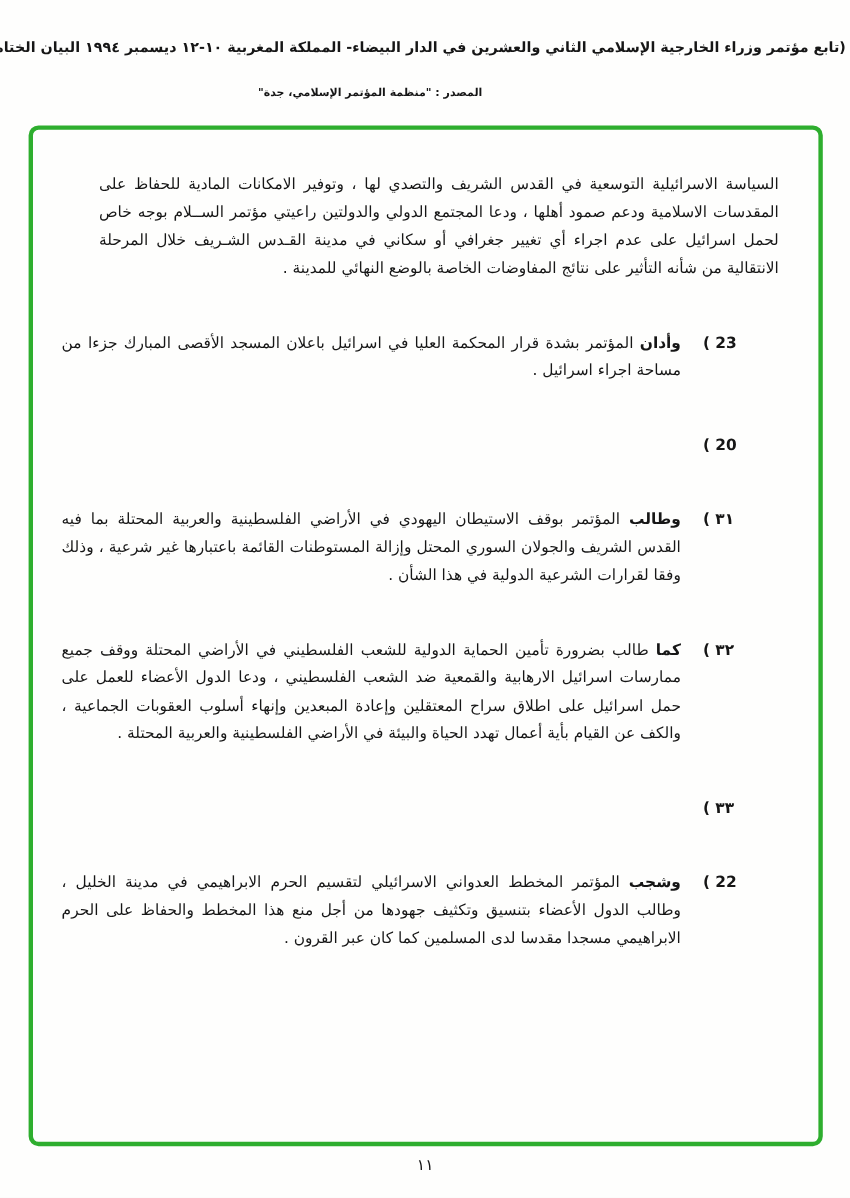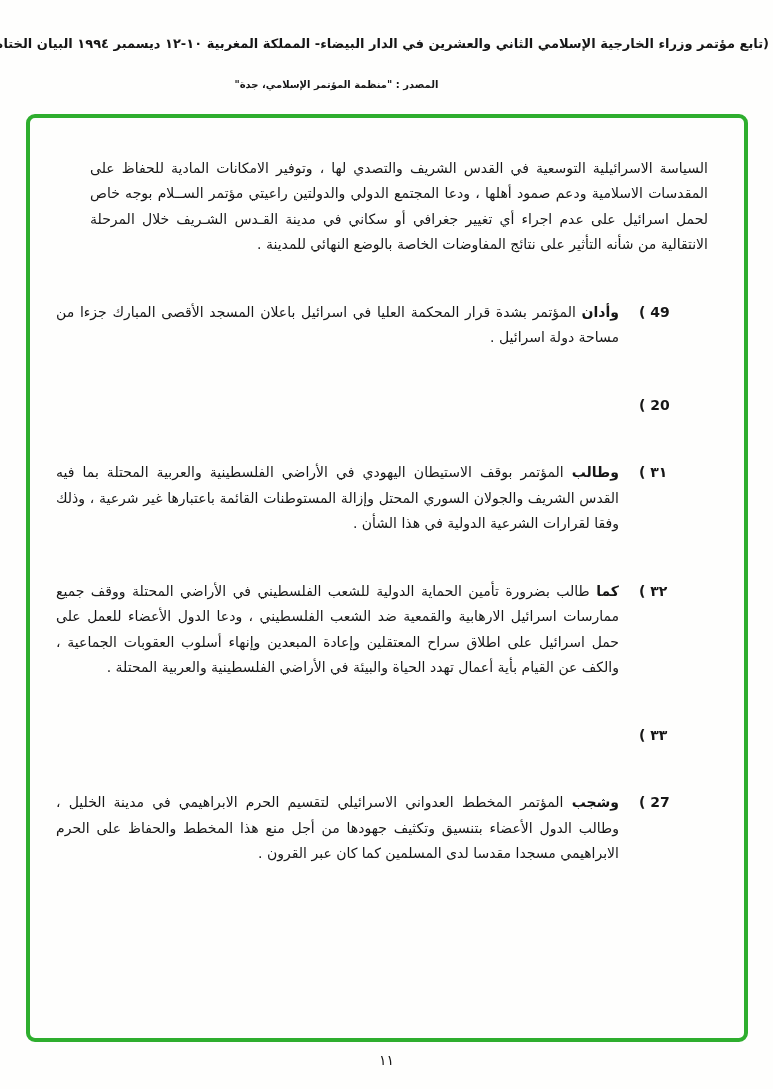--- a/index.html
+++ b/index.html
@@ -94,22 +94,22 @@
   <div class="doc-title">(تابع مؤتمر وزراء الخارجية الإسلامي الثاني والعشرين في الدار البيضاء- المملكة المغربية ١٠-١٢ ديسمبر ١٩٩٤ البيان الختامي</div>
 
   <div class="doc-source">المصدر : "منظمة المؤتمر الإسلامي، جدة"</div>
 
   <div class="green-box">
     <div class="content">
 
       <p class="continuation">السياسة الاسرائيلية التوسعية في القدس الشريف والتصدي لها ، وتوفير الامكانات المادية للحفاظ على المقدسات الاسلامية ودعم صمود أهلها ، ودعا المجتمع الدولي والدولتين راعيتي مؤتمر الســلام بوجه خاص لحمل اسرائيل على عدم اجراء أي تغيير جغرافي أو سكاني في مدينة القـدس الشـريف خلال المرحلة الانتقالية من شأنه التأثير على نتائج المفاوضات الخاصة بالوضع النهائي للمدينة .</p>
 
       <div class="item">
-        <div class="num">49 )</div>
-        <p class="text"><b class="lead">وأدان</b> <span>المؤتمر بشدة قرار المحكمة العليا في اسرائيل باعلان المسجد الأقصى المبارك جزءا من مساحة دولة اسرائيل .</span></p>
+        <div class="num">23 )</div>
+        <p class="text"><b class="lead">وأدان</b> <span>المؤتمر بشدة قرار المحكمة العليا في اسرائيل باعلان المسجد الأقصى المبارك جزءا من مساحة اجراء اسرائيل .</span></p>
       </div>
 
       <div class="item">
         <div class="num">20 )</div>
       </div>
 
       <div class="item">
         <div class="num">٣١ )</div>
         <p class="text"><b class="lead">وطالب</b> <span>المؤتمر بوقف الاستيطان اليهودي في الأراضي الفلسطينية والعربية المحتلة بما فيه القدس الشريف والجولان السوري المحتل وإزالة المستوطنات القائمة باعتبارها غير شرعية ، وذلك وفقا لقرارات الشرعية الدولية في هذا الشأن .</span></p>
       </div>
@@ -117,21 +117,21 @@
       <div class="item">
         <div class="num">٣٢ )</div>
         <p class="text"><b class="lead">كما</b> <span>طالب بضرورة تأمين الحماية الدولية للشعب الفلسطيني في الأراضي المحتلة ووقف جميع ممارسات اسرائيل الارهابية والقمعية ضد الشعب الفلسطيني ، ودعا الدول الأعضاء للعمل على حمل اسرائيل على اطلاق سراح المعتقلين وإعادة المبعدين وإنهاء أسلوب العقوبات الجماعية ، والكف عن القيام بأية أعمال تهدد الحياة والبيئة في الأراضي الفلسطينية والعربية المحتلة .</span></p>
       </div>
 
       <div class="item">
         <div class="num">٣٣ )</div>
       </div>
 
       <div class="item">
-        <div class="num">27 )</div>
+        <div class="num">22 )</div>
         <p class="text"><b class="lead">وشجب</b> <span>المؤتمر المخطط العدواني الاسرائيلي لتقسيم الحرم الابراهيمي في مدينة الخليل ، وطالب الدول الأعضاء بتنسيق وتكثيف جهودها من أجل منع هذا المخطط والحفاظ على الحرم الابراهيمي مسجدا مقدسا لدى المسلمين كما كان عبر القرون .</span></p>
       </div>
 
     </div>
   </div>
 
   <div class="page-num">١١</div>
 
 </div>
 

